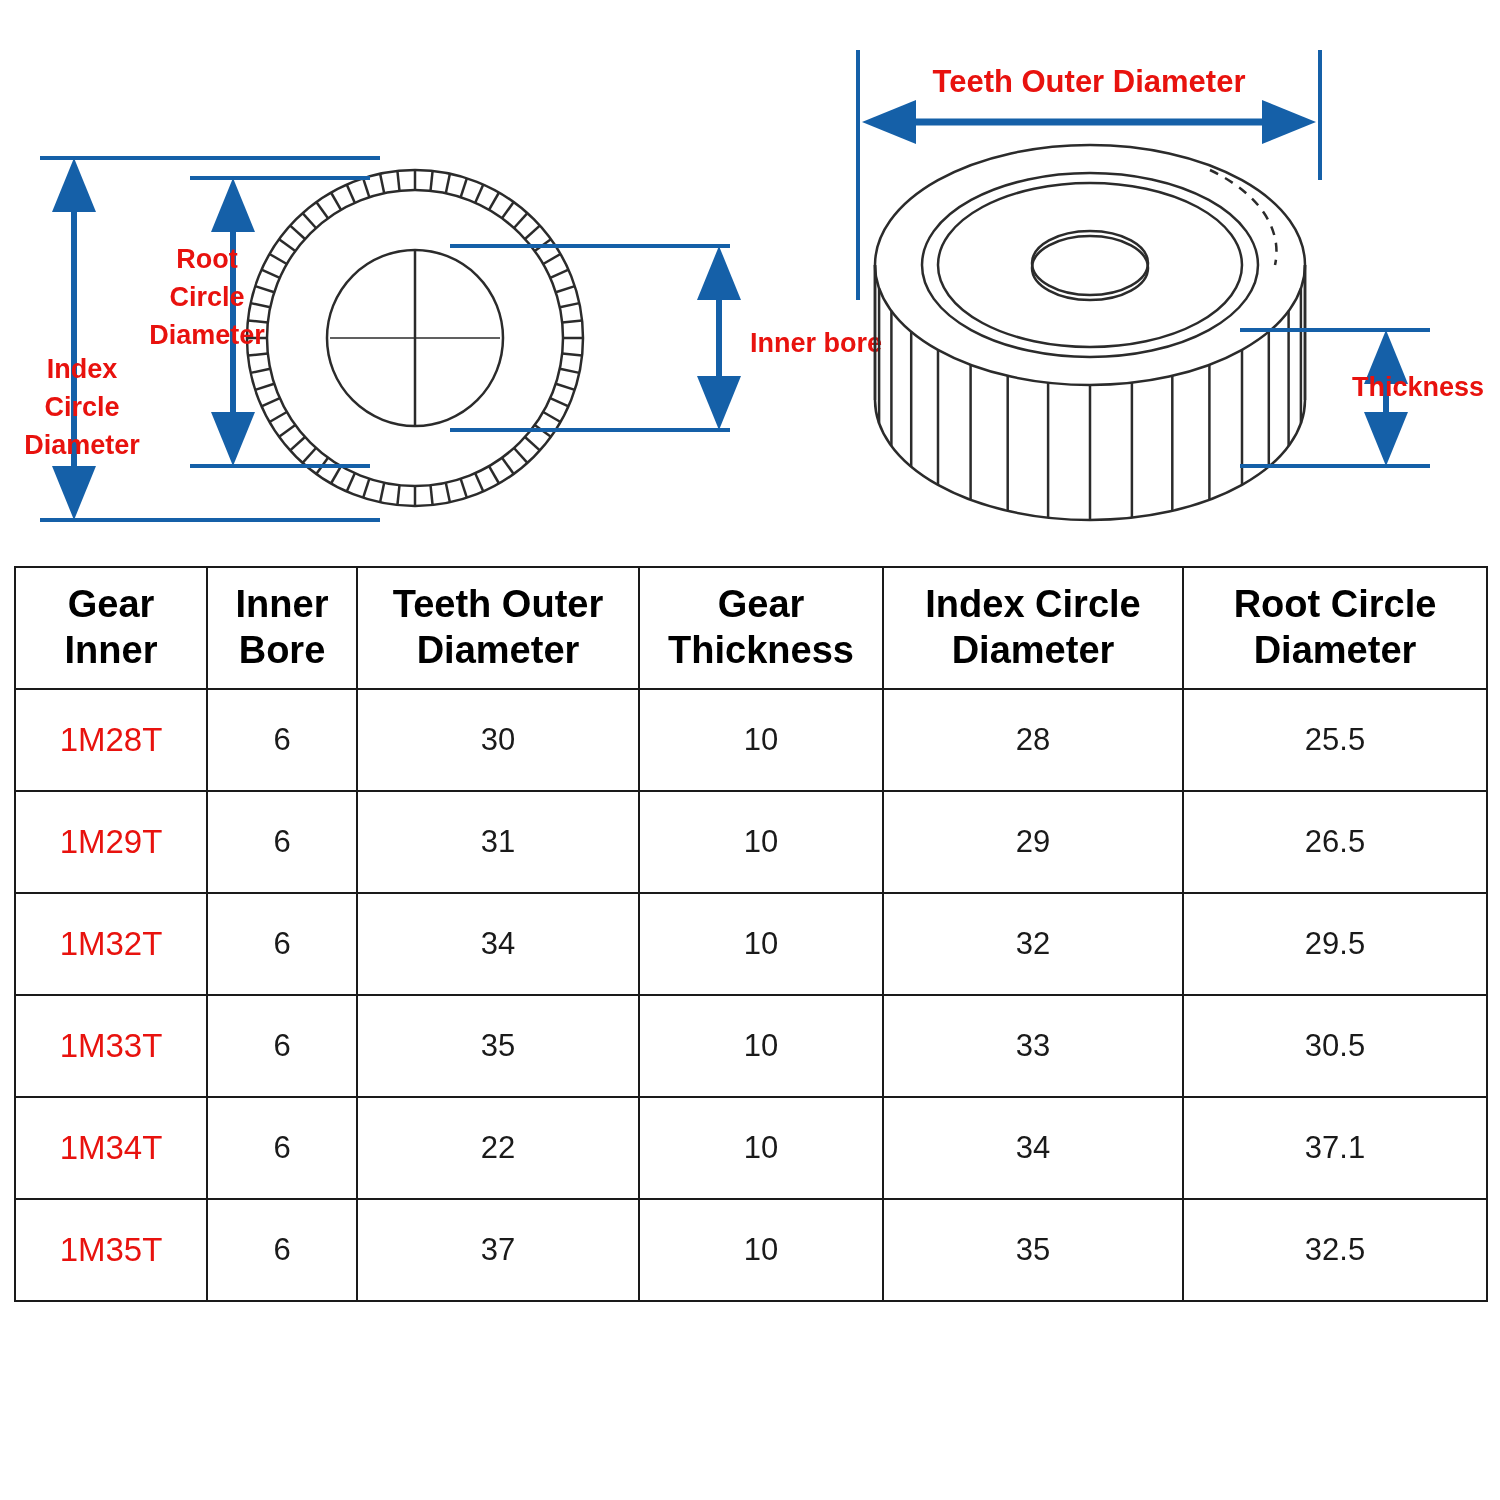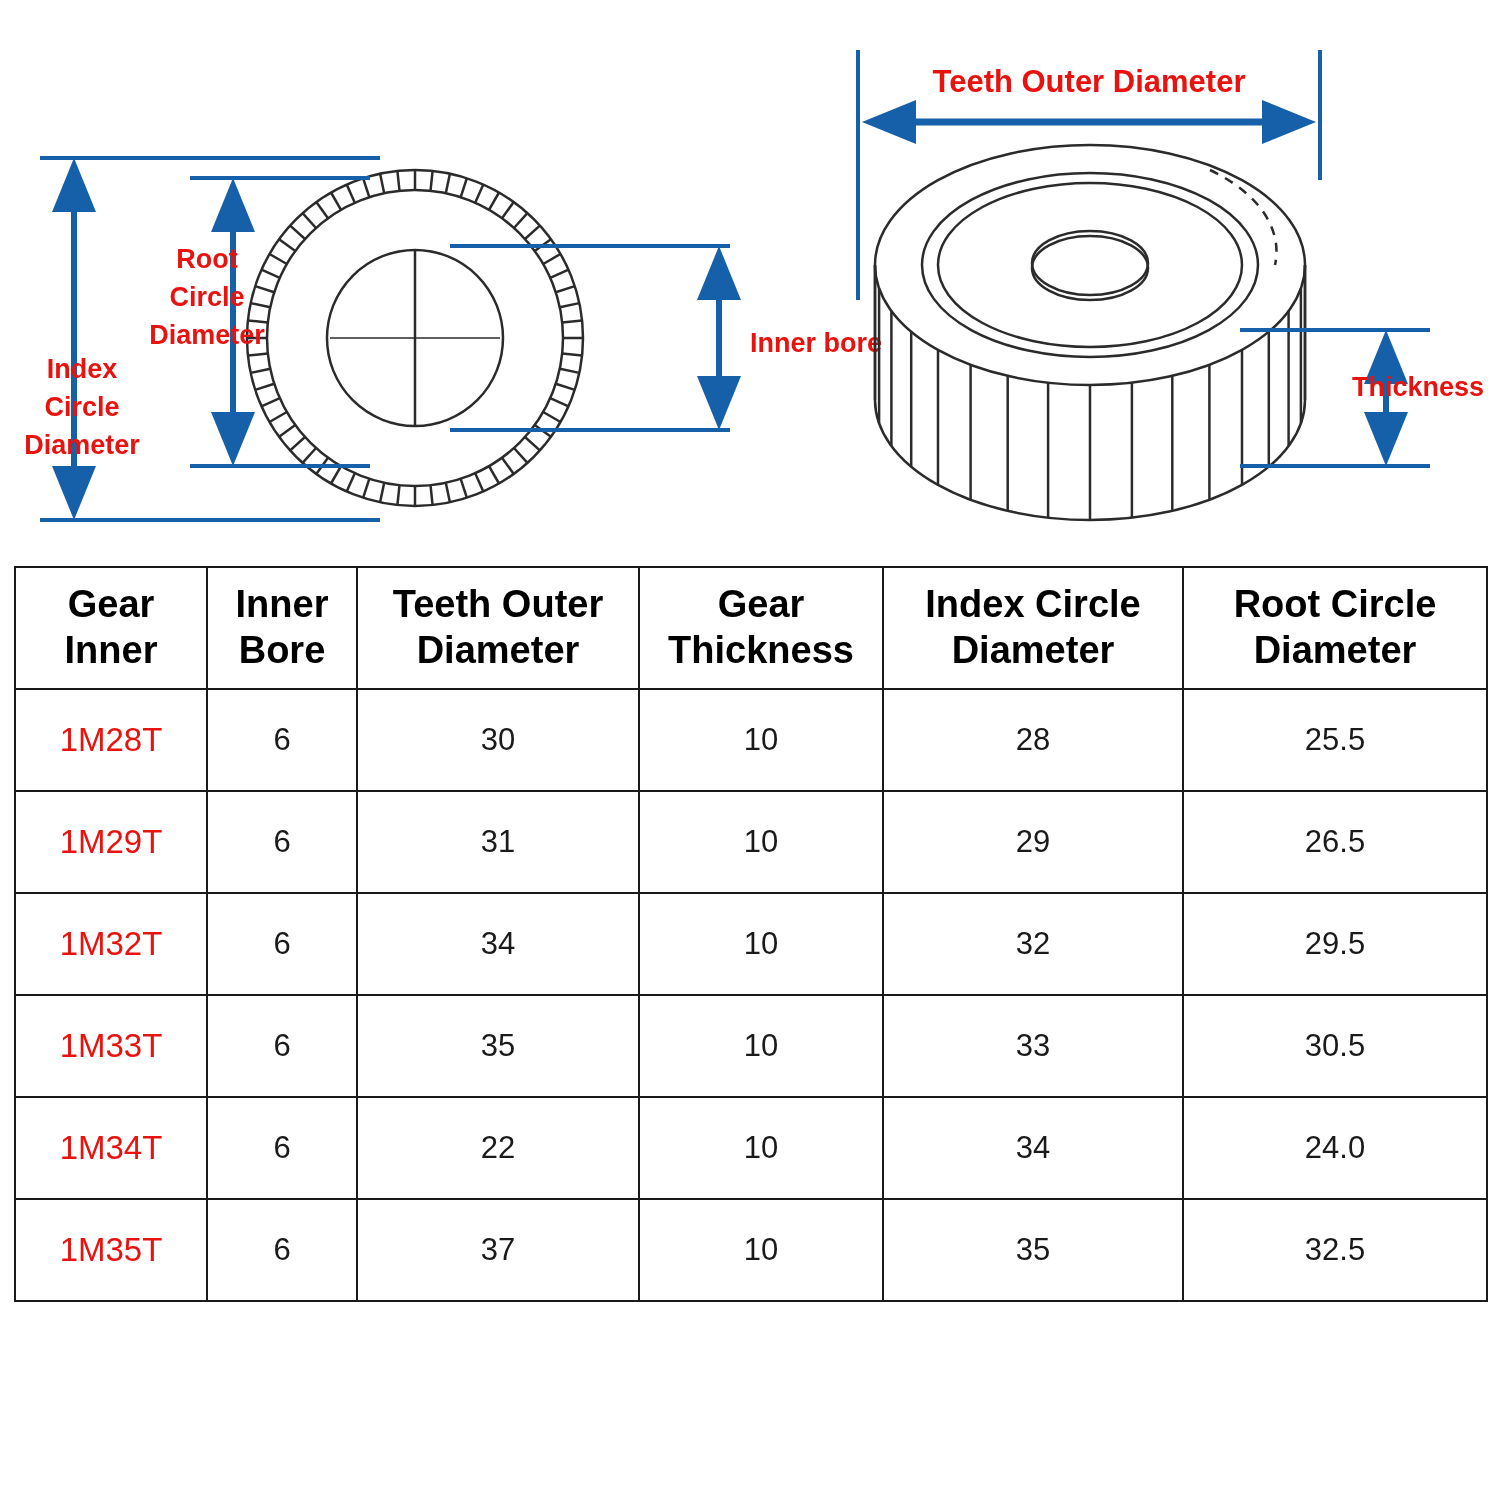--- a/index.html
+++ b/index.html
@@ -328,21 +328,21 @@
           <td>10</td>
           <td>33</td>
           <td>30.5</td>
         </tr>
         <tr>
           <td class="model-cell">1M34T</td>
           <td>6</td>
           <td>22</td>
           <td>10</td>
           <td>34</td>
-          <td>24.0</td>
+          <td>37.1</td>
         </tr>
         <tr>
           <td class="model-cell">1M35T</td>
           <td>6</td>
           <td>37</td>
           <td>10</td>
           <td>35</td>
           <td>32.5</td>
         </tr>
       </tbody>

